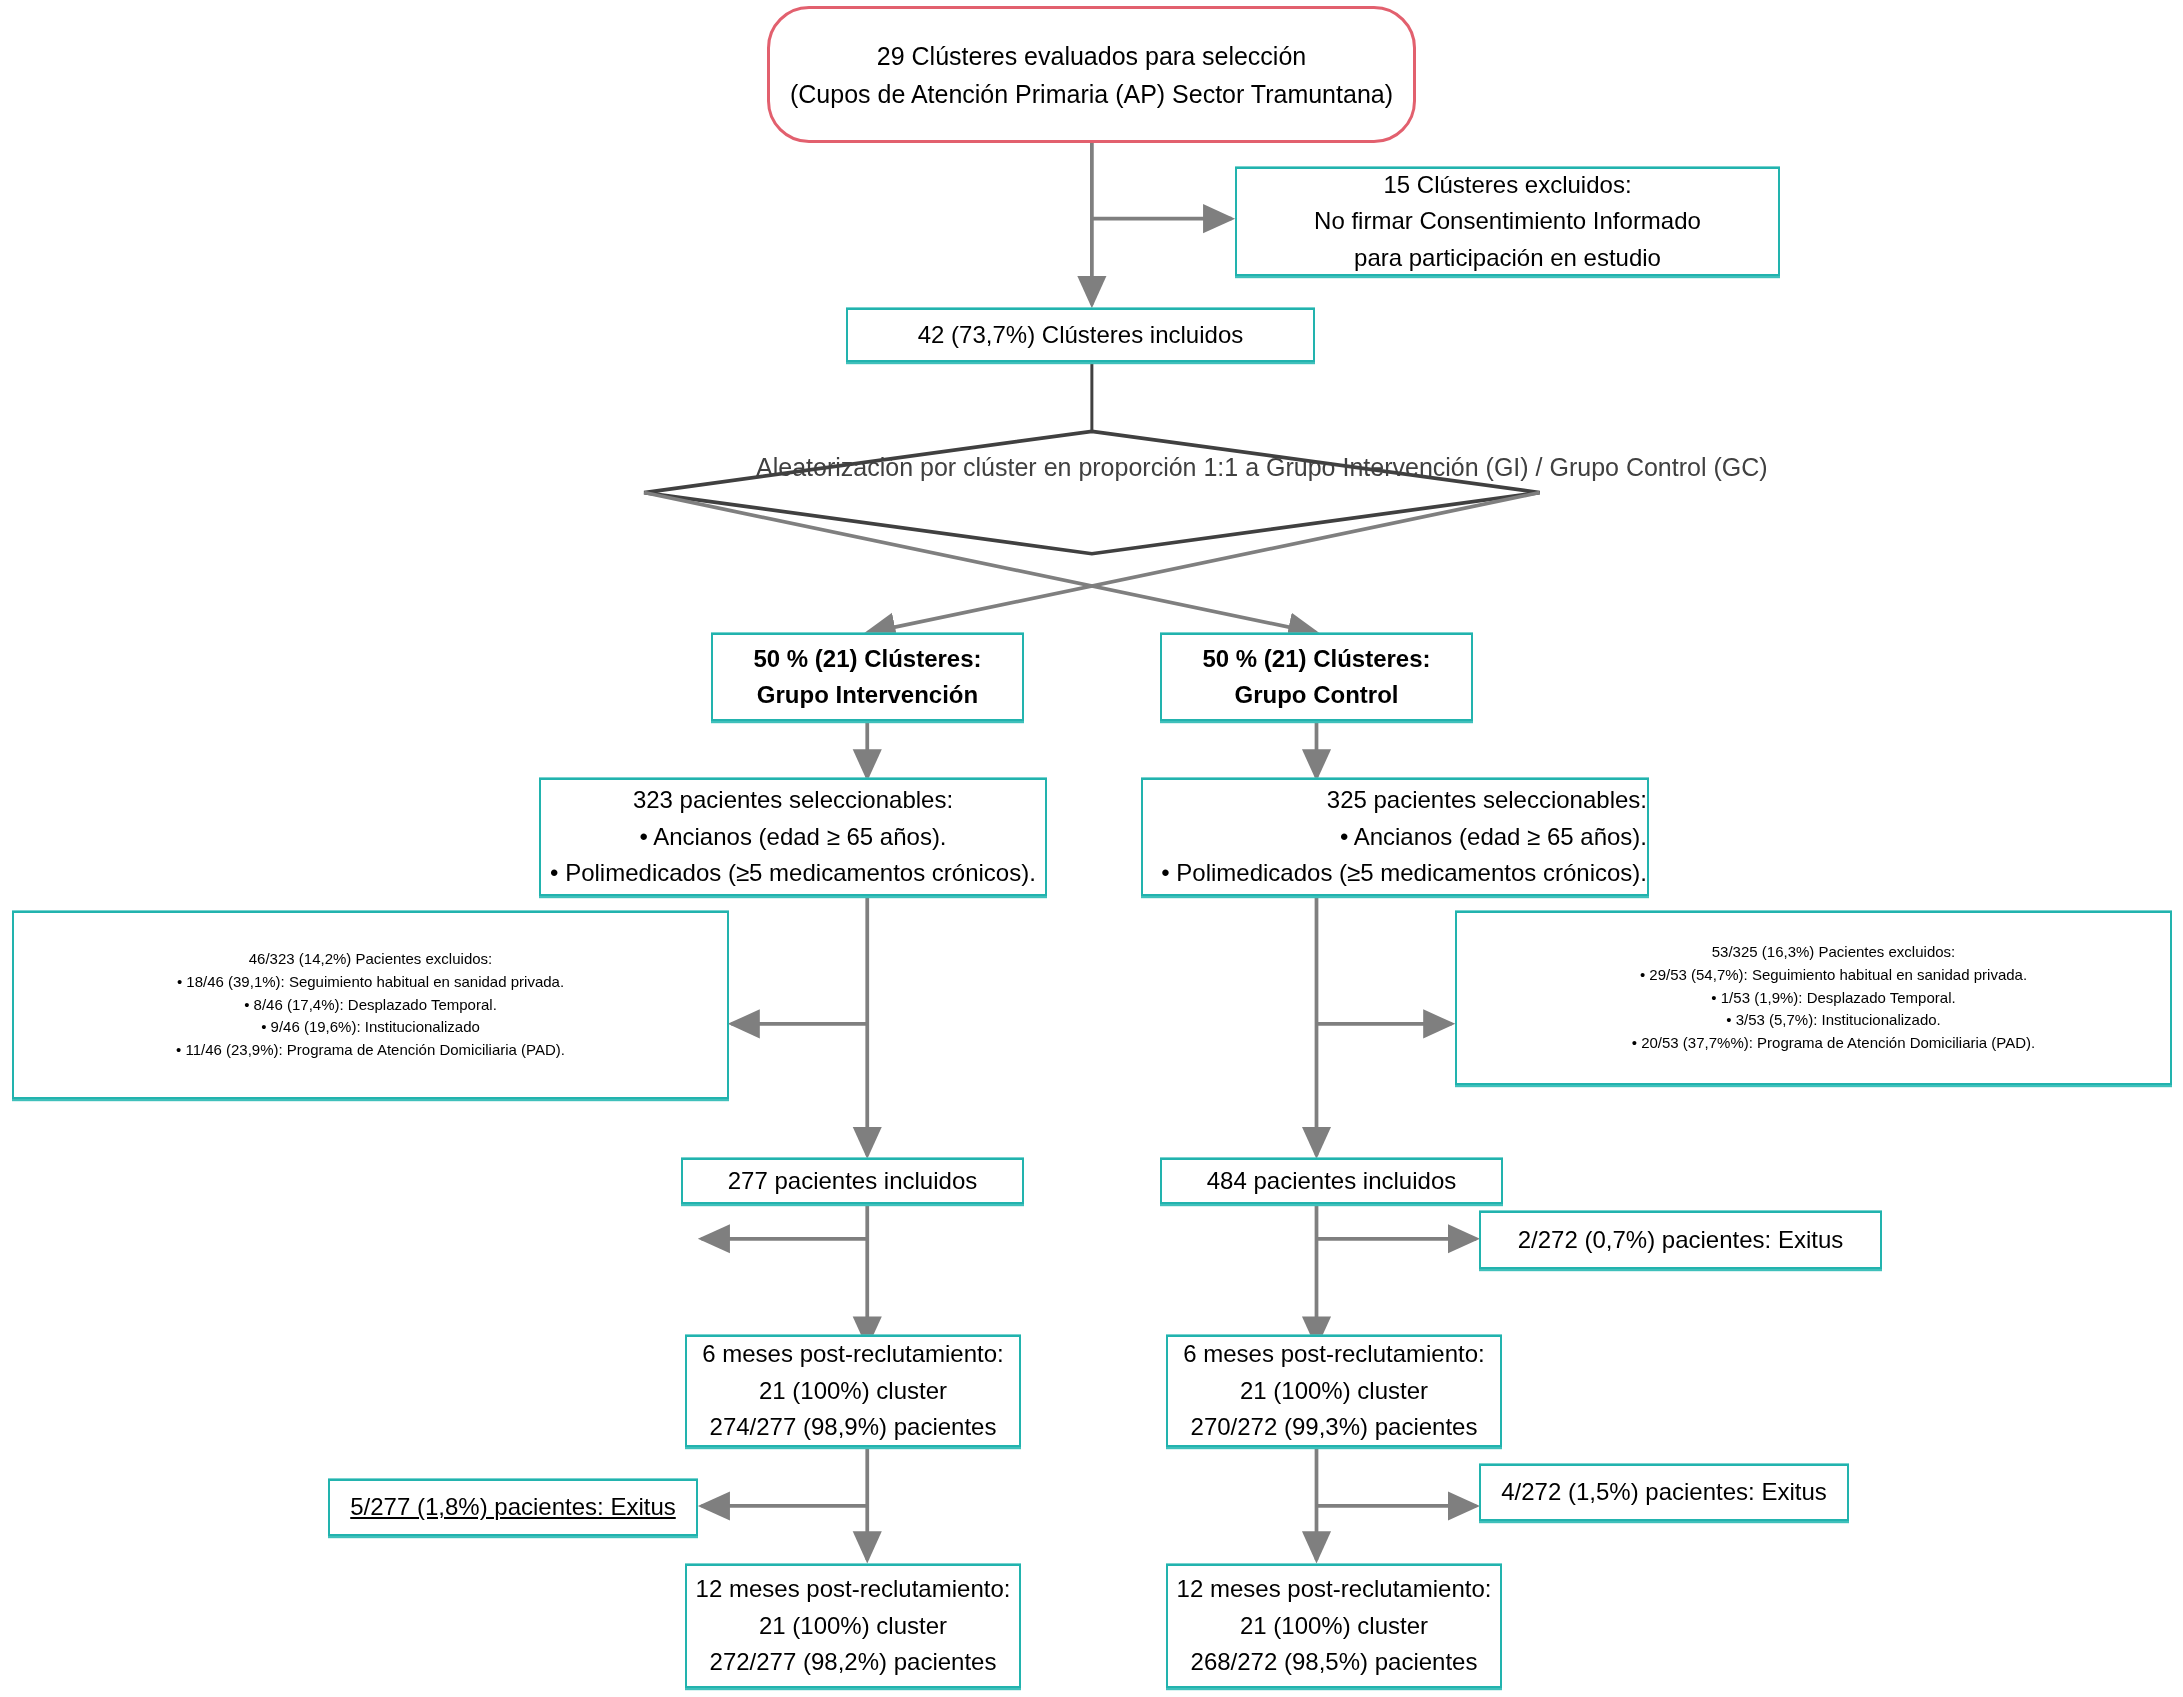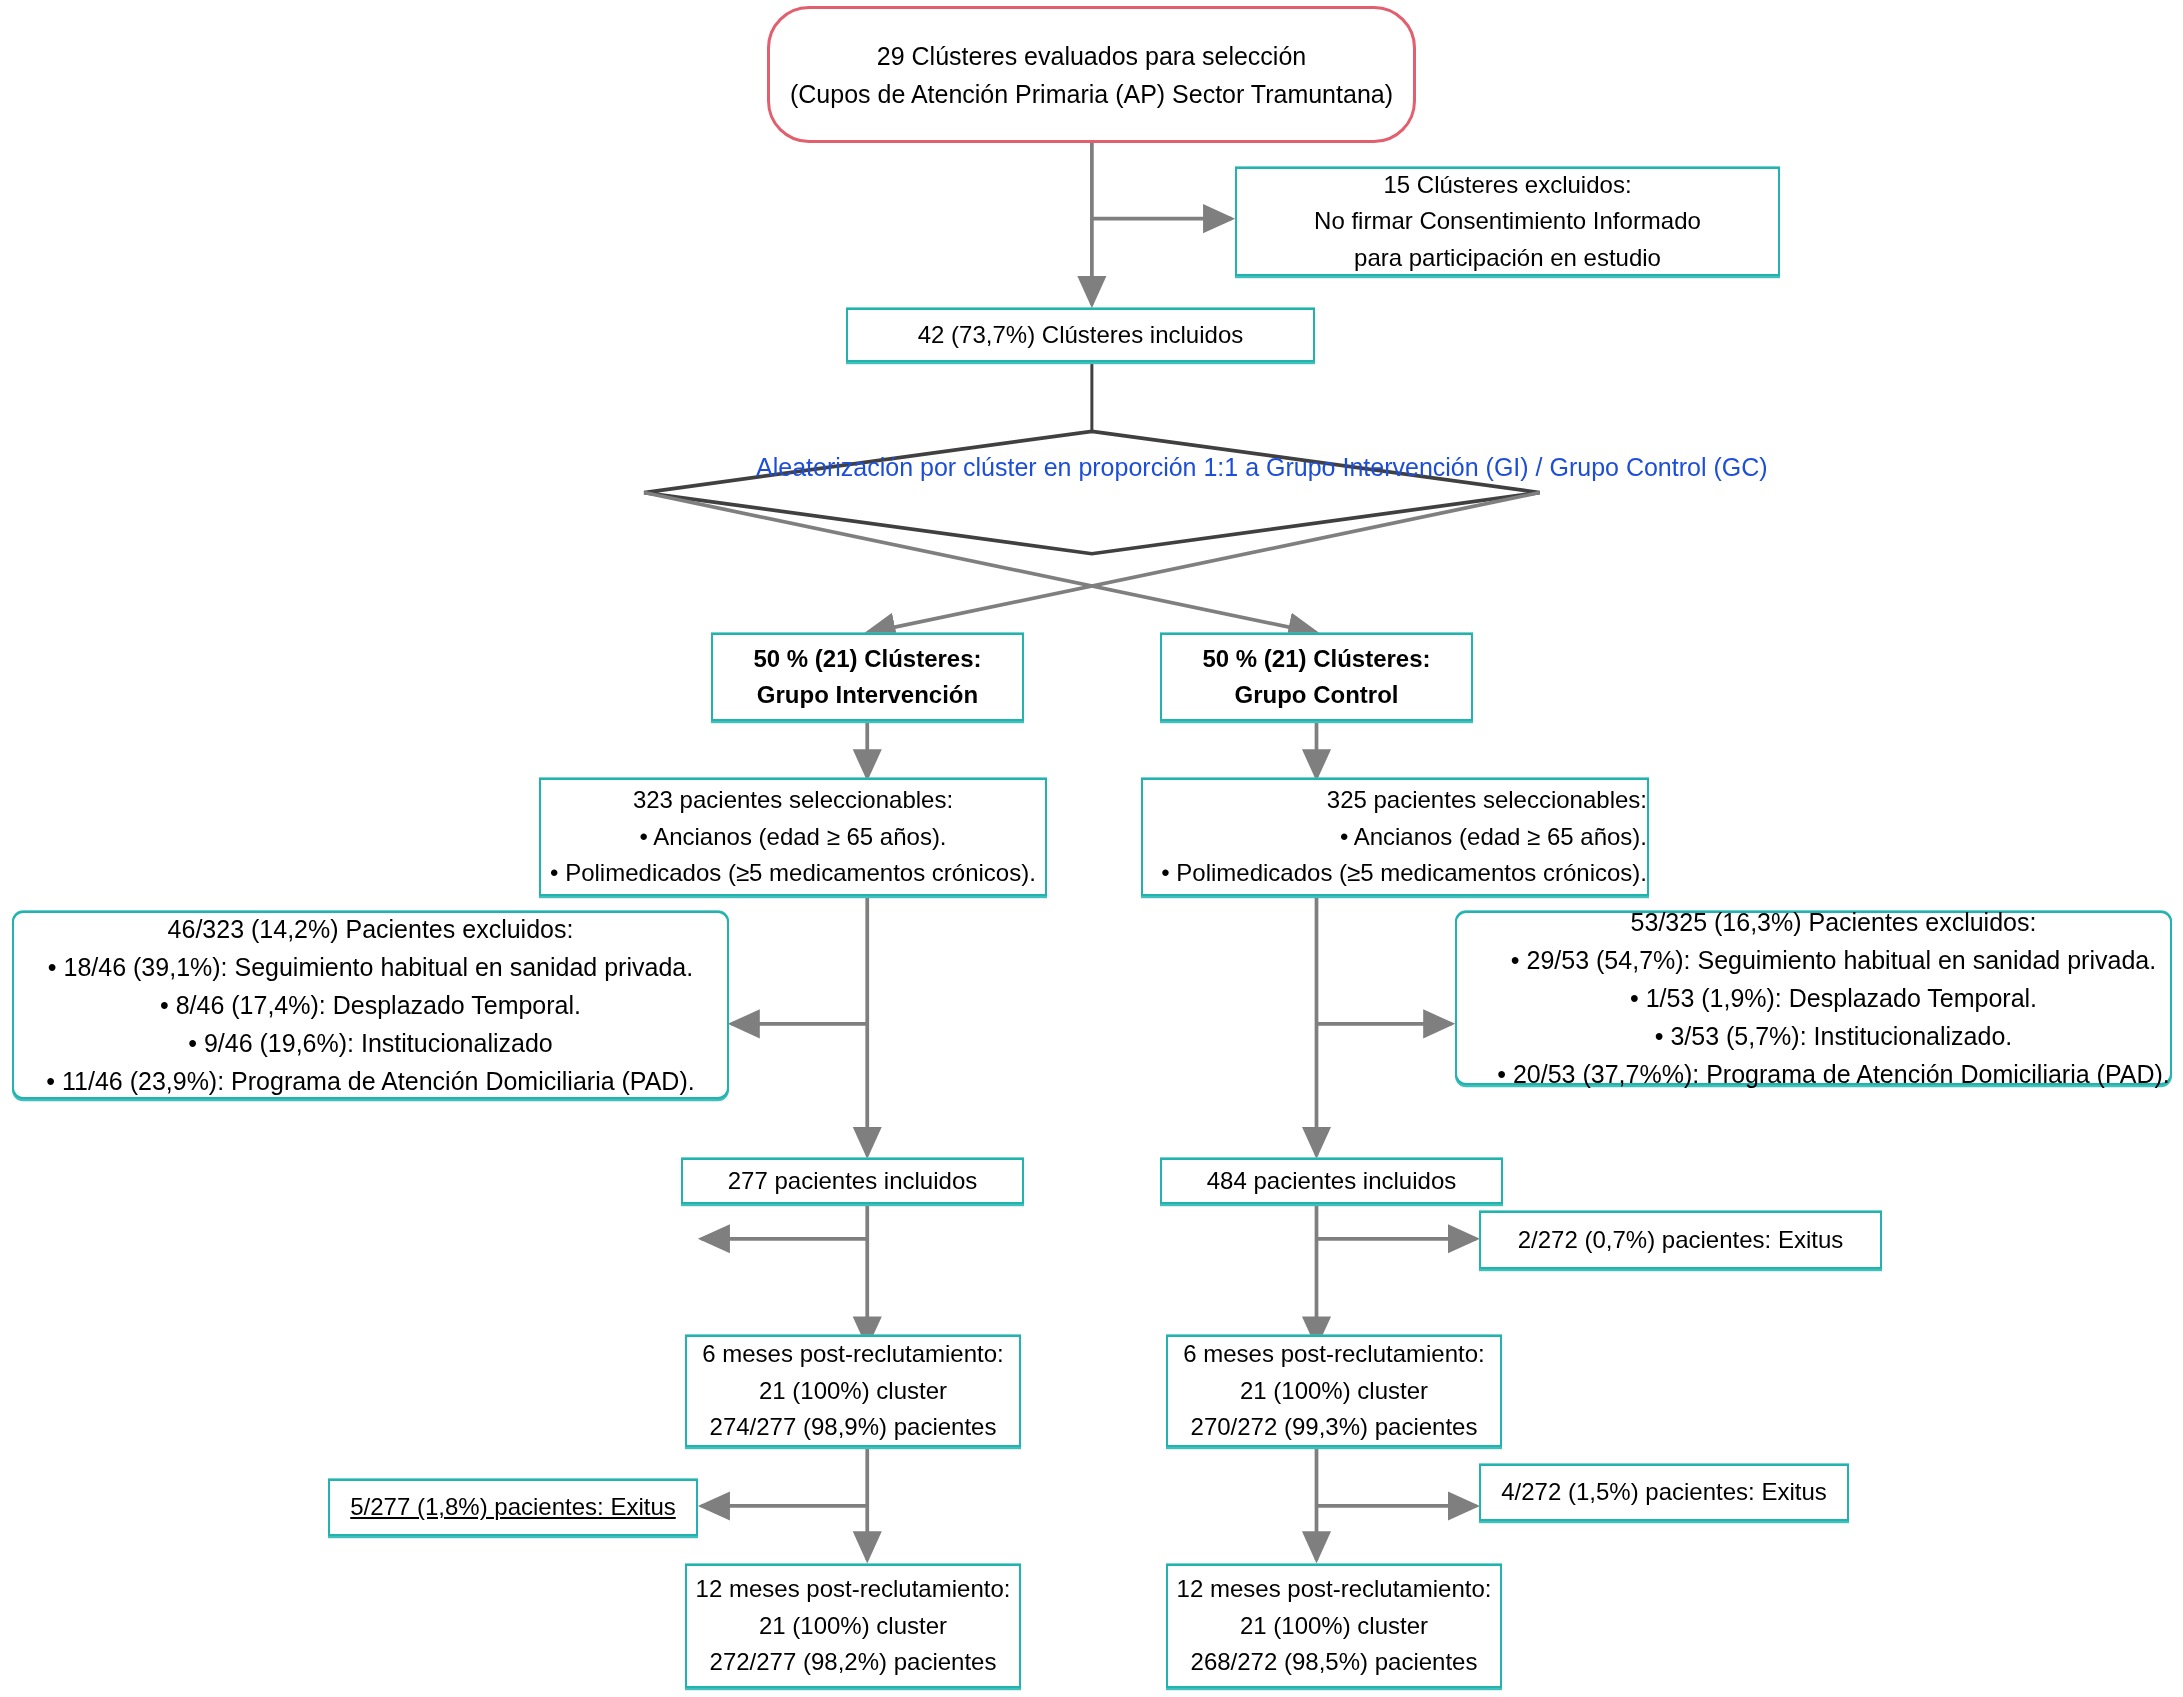--- a/index.html
+++ b/index.html
@@ -39,27 +39,27 @@
   .box-teal {
     border: 2.2px solid #22b3ae;
     box-shadow: 0 2.2px 0 0 #3fc0bb, 0 -0.7px 0 0 #3fc0bb;
   }
   .box-pink {
     border: 3.7px solid #e2606e;
     border-radius: 42px;
   }
   .fs-lg  { font-size: 25px; }
   .fs-md  { font-size: 24px; }
-  .fs-sm  { font-size: 25px; border-radius: 11px; }
+  .fs-sm  { font-size: 15px; }
   .bold   { font-weight: bold; }
   .diamond-label {
     position: absolute;
     z-index: 2;
     text-align: center;
-    color: #1d4ed8;
+    color: #404040;
     font-size: 25px;
     line-height: 1.55;
     white-space: nowrap;
   }
 </style>
 </head>
 <body>
 
 <div id="canvas">
 

